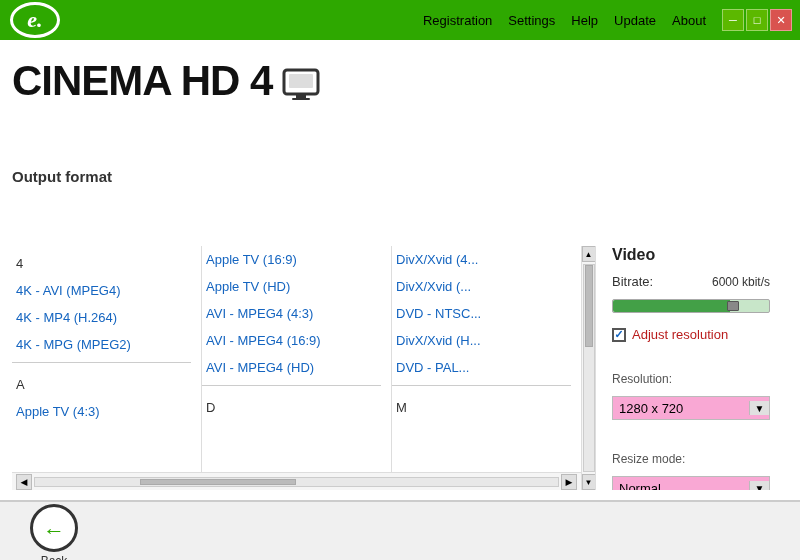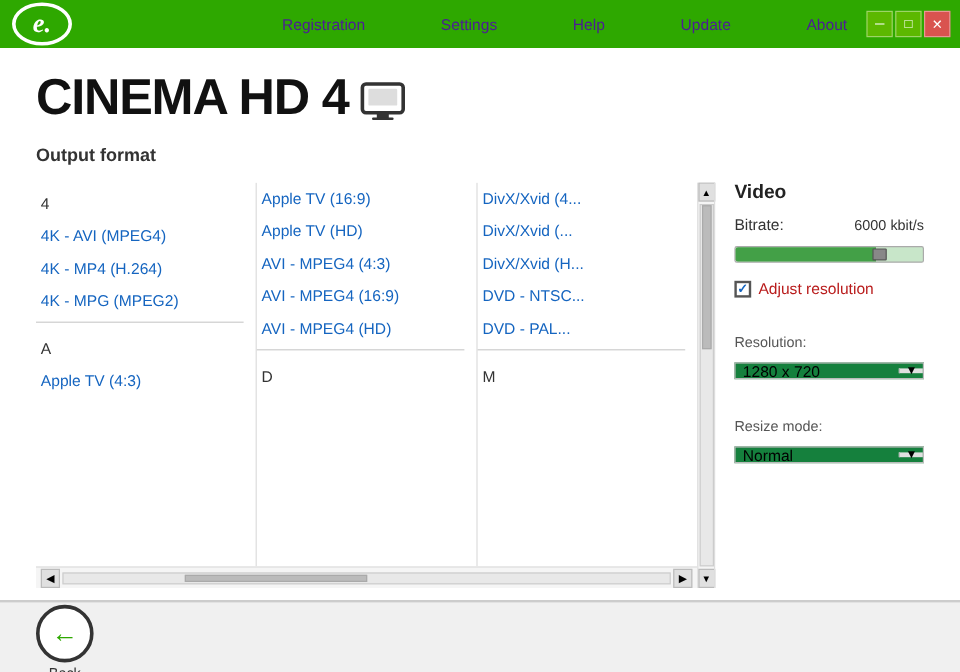--- a/index.html
+++ b/index.html
@@ -49,26 +49,25 @@
     }
     .title-bar-menu {
       display: flex;
       align-items: center;
       gap: 0px;
       flex: 1;
       justify-content: flex-end;
       padding-right: 8px;
     }
     .menu-item {
-      color: #4c1d95;
+      color: #000000;
       font-size: 13px;
       padding: 4px 8px;
       cursor: pointer;
       white-space: nowrap;
-      margin-left: 47px;
     }
     .window-controls {
       display: flex;
       gap: 2px;
       align-items: center;
     }
     .win-btn {
       width: 22px;
       height: 22px;
       background: #5cb800;
@@ -82,23 +81,24 @@
     }
     .win-btn.close { background: #d9534f; }
 
     
     .main-content {
       background: white;
       margin: 0;
       height: 460px;
       display: flex;
       flex-direction: column;
-      padding: 20px 30px 10px 30px;
+      padding: 20px 30px 10px 12px;
       position: relative;
       overflow: hidden;
+      gap: 47px;
     }
 
     .app-header {
       display: flex;
       align-items: flex-start;
       margin-bottom: 16px;
     }
     .app-title {
       font-size: 42px;
       font-weight: 900;
@@ -286,27 +286,27 @@
     .field-label {
       font-size: 12px;
       color: #555;
       margin-top: 20px;
     }
     .select-field {
       width: 100%;
       padding: 4px 6px;
       font-size: 13px;
       border: 1px solid #bbb;
-      background: #15803d;
+      background: #f9a8d4;
       cursor: pointer;
       display: flex;
       align-items: center;
       justify-content: space-between;
       margin: 2px 0 4px 0;
-      height: 14px;
+      height: 24px;
     }
     .select-arrow {
       width: 20px;
       height: 100%;
       background: #e0e0e0;
       border-left: 1px solid #bbb;
       display: flex;
       align-items: center;
       justify-content: center;
       font-size: 10px;
@@ -449,22 +449,22 @@
           <span class="format-item">AVI - MPEG4 (4:3)</span>
           <span class="format-item">AVI - MPEG4 (16:9)</span>
           <span class="format-item">AVI - MPEG4 (HD)</span>
           <div class="column-divider"></div>
           <span class="format-item header-letter">D</span>
         </div>
 
         <div class="format-column">
           <span class="format-item">DivX/Xvid (4...</span>
           <span class="format-item">DivX/Xvid (...</span>
+          <span class="format-item">DVD - NTSC...</span>
           <span class="format-item">DivX/Xvid (H...</span>
-          <span class="format-item">DVD - NTSC...</span>
           <span class="format-item">DVD - PAL...</span>
           <div class="column-divider"></div>
           <span class="format-item header-letter">M</span>
         </div>
       </div>
 
       <div class="h-scroll-area">
         <div class="h-scroll-btn">◀</div>
         <div class="h-scroll-track">
           <div class="h-scroll-thumb"></div>

